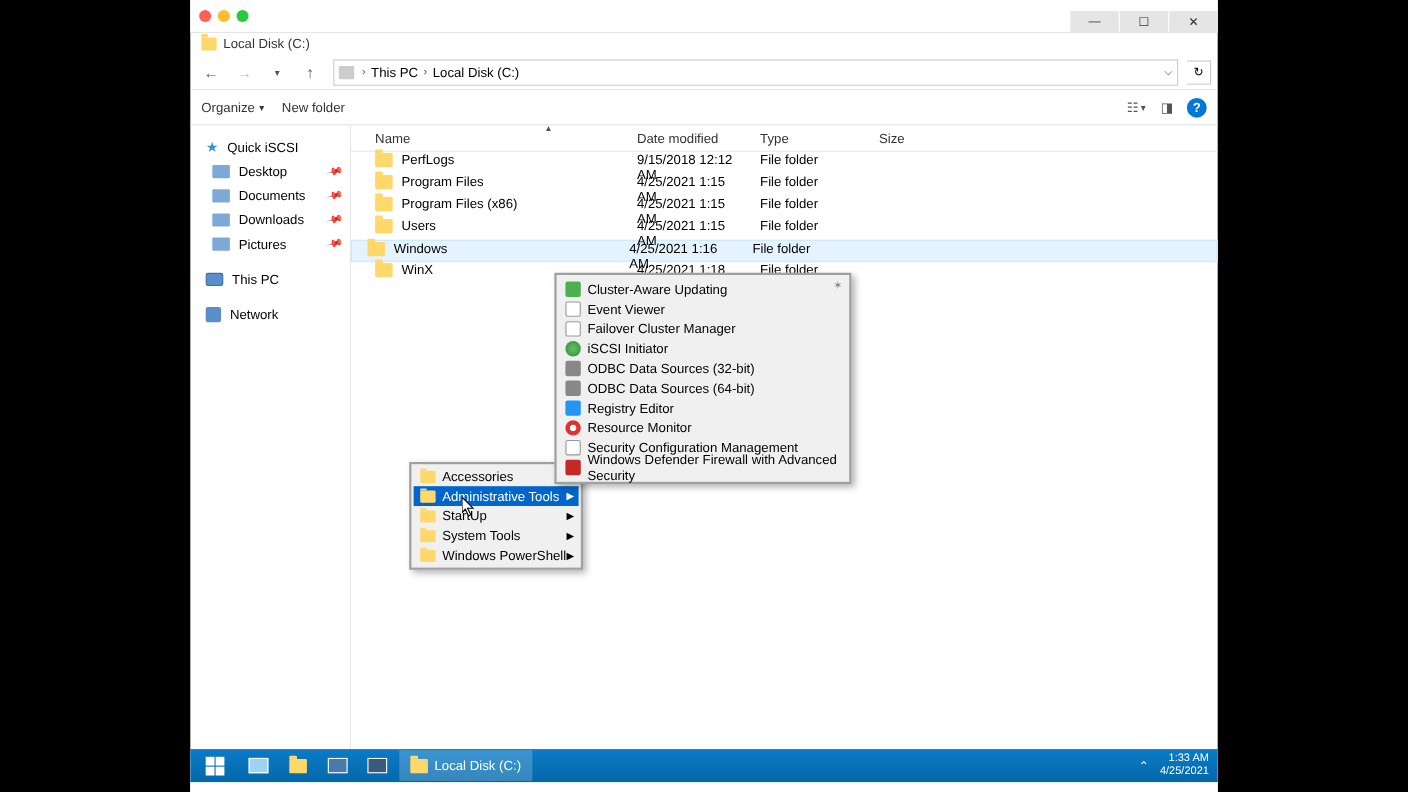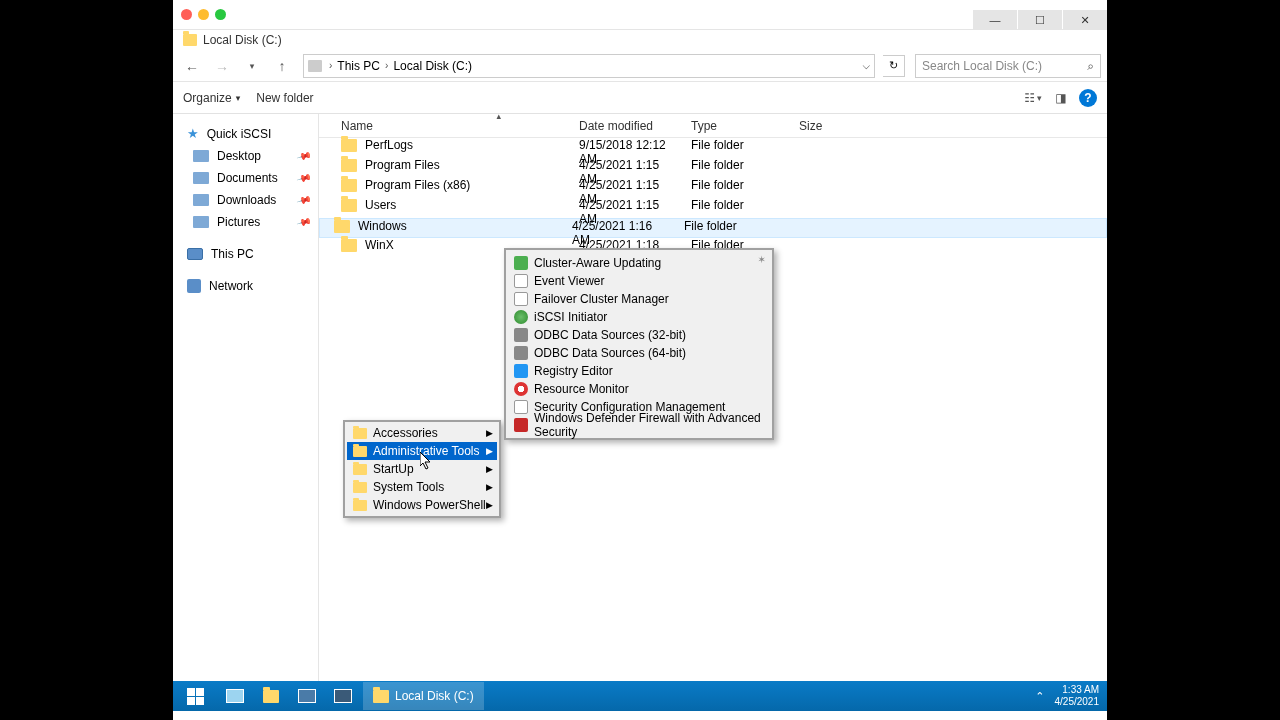--- a/index.html
+++ b/index.html
@@ -56,21 +56,21 @@
 .col-date { width: 112px; }
 .col-type { width: 108px; }
 .col-size { width: 70px; }
 .file-row { display: flex; height: 20px; align-items: flex-start; padding-left:14px;}
 .file-row.hovered { background:#e5f3ff; border:1px solid #cce8ff; padding-left:6px;}
 .folder-icon { width:16px; height:13px; background:#ffd86b; border-radius:1px; margin-right:8px; position:relative;}
 .folder-icon::before { content:''; position:absolute; top:-3px; left:0; width:7px; height:3px; background:#ffd86b; border-radius:1px 1px 0 0;}
 
 
 .ctx-menu { position: absolute; background: #f0f0f0; border: 2px solid #a0a0a0; box-shadow: 3px 3px 6px rgba(0,0,0,0.3); font-size: 12px; padding:2px;}
-.ctx-main { left: 343px; top: 420px; width: 158px; }
+.ctx-main { left: 372px; top: 420px; width: 158px; }
 .ctx-item { display: flex; align-items: center; height: 18px; padding: 0 6px; position: relative; gap:6px;}
 .ctx-item.sel { background: #0066cc; color: #fff; }
 .ctx-arrow { position: absolute; right: 4px; font-size: 9px; }
 .ctx-folder { width:14px; height:11px; background:#ffd86b; border-radius:1px; position:relative; flex-shrink:0;}
 .ctx-folder::before { content:''; position:absolute; top:-2px; left:0; width:6px; height:2px; background:#ffd86b; border-radius:1px 1px 0 0;}
 .ctx-item.sel .ctx-folder { background:#ffd86b;}
 
 .ctx-sub { left: 504px; top: 248px; width: 270px; padding:4px;}
 .ctx-sub .ctx-item { height: 18px; padding:0 4px;}
 .tool-icon { width:14px; height:14px; flex-shrink:0; border-radius:2px;}
@@ -130,24 +130,20 @@
     <div class="nav-arrow">↑</div>
     <div class="addr-bar">
       <span style="width:14px;height:12px;background:#ccc;border-radius:1px;margin-right:4px"></span>
       <span class="addr-chev">›</span>
       <span class="addr-seg">This PC</span>
       <span class="addr-chev">›</span>
       <span class="addr-seg">Local Disk (C:)</span>
       <span style="margin-left:auto;font-size:10px;color:#555">⌵</span>
     </div>
     <div class="addr-refresh">↻</div>
-    <div class="search-box">
-      <span>Search Local Disk (C:)</span>
-      <span style="color:#555">⌕</span>
-    </div>
   </div>
 
   <div class="cmdbar">
     <div class="cmd-item">
       <span>Organize</span>
         <span style="font-size:9px">▾</span>
     </div>
     <div class="cmd-item">
       <span>New folder</span>
     </div>

